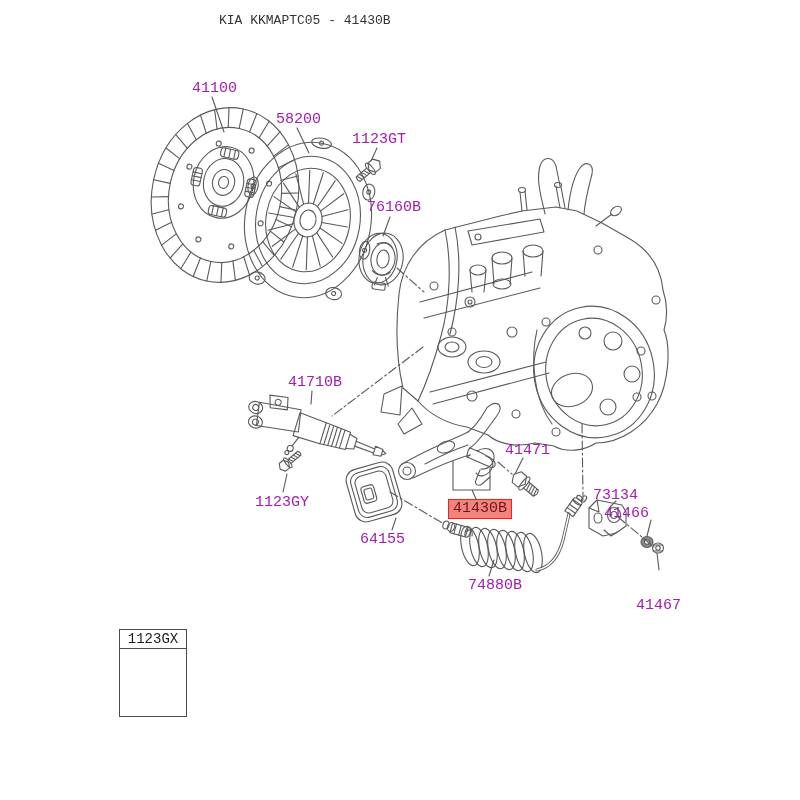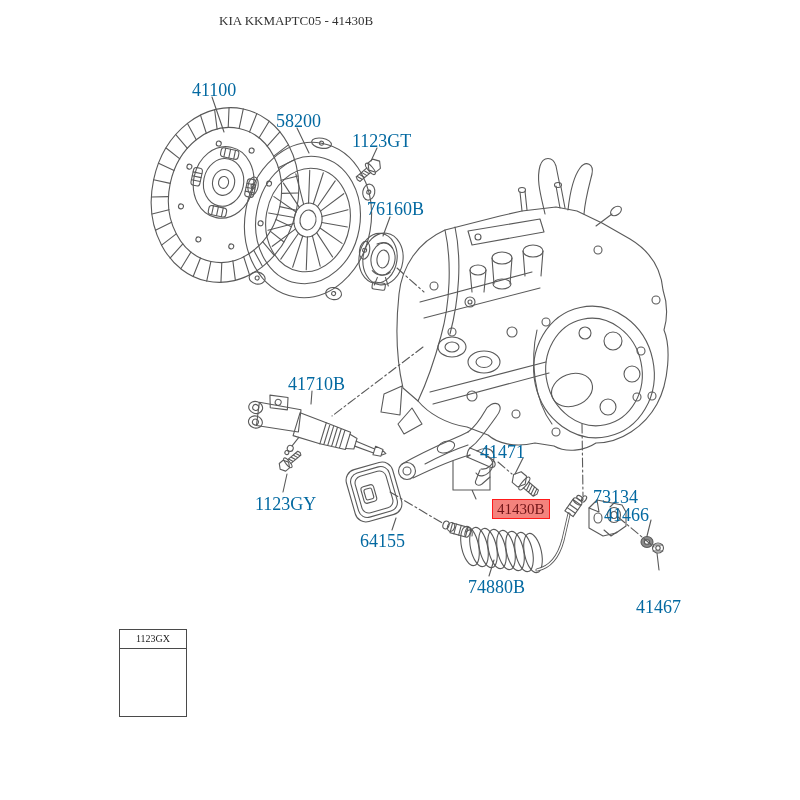--- a/index.html
+++ b/index.html
@@ -1,26 +1,26 @@
 <!DOCTYPE html>
 <html><head>
 <meta charset="utf-8">
 <style>
   html,body{margin:0;padding:0;background:#fff;}
   #stage{position:relative;width:780px;height:800px;background:#ffffff;overflow:hidden;
-         font-family:Liberation Serif, serif;}
+         font-family:Liberation Mono, monospace;}
   #art{position:absolute;left:0;top:0;}
   .doc-title{position:absolute;left:219px;top:13px;font-size:13px;color:#333;white-space:nowrap;}
-  .part-label{position:absolute;font-size:18px;color:#0369a1;white-space:nowrap;cursor:pointer;}
+  .part-label{position:absolute;font-size:15px;color:#a21caf;white-space:nowrap;cursor:pointer;}
   .part-label.hl{background:#f4837d;border:1.5px solid #ff1a1a;color:#701417;
-                 padding:0 4px;line-height:18px;height:18px;font-size:15px;margin-left:44px;}
+                 padding:0 4px;line-height:18px;height:18px;font-size:15px;}
   .legend-box{position:absolute;left:119px;top:629px;width:68px;height:88px;
               border:1.3px solid #4a4a4a;background:#fff;box-sizing:border-box;}
   .legend-box .head{height:18px;border-bottom:1.3px solid #4a4a4a;text-align:center;
-                    font-size:10px;line-height:18px;color:#1c1c1c;}
+                    font-size:14px;line-height:18px;color:#1c1c1c;}
 </style>
 </head>
 <body>
 
 <div id="stage">
 
 <svg id="art" width="800" height="800" viewBox="0 0 800 800">
   <g fill="none" stroke="#5a5a5a" stroke-width="1.1" stroke-linecap="round" stroke-linejoin="round">
 
     <g transform="translate(225,195) rotate(12)">
@@ -292,21 +292,21 @@
   </g>
 </svg>
 
   <div class="doc-title">KIA KKMAPTC05 - 41430B</div>
 
   <div class="part-label" style="left:192px;top:80px">41100</div>
   <div class="part-label" style="left:276px;top:111px">58200</div>
   <div class="part-label" style="left:352px;top:131px">1123GT</div>
   <div class="part-label" style="left:367px;top:199px">76160B</div>
   <div class="part-label" style="left:288px;top:374px">41710B</div>
-  <div class="part-label" style="left:480px;top:442px">41471</div>
+  <div class="part-label" style="left:505px;top:442px">41471</div>
   <div class="part-label" style="left:255px;top:494px">1123GY</div>
   <div class="part-label" style="left:360px;top:531px">64155</div>
   <div class="part-label hl" style="left:448px;top:499px">41430B</div>
   <div class="part-label" style="left:593px;top:487px">73134</div>
   <div class="part-label" style="left:604px;top:505px">41466</div>
   <div class="part-label" style="left:468px;top:577px">74880B</div>
   <div class="part-label" style="left:636px;top:597px">41467</div>
 
   <div class="legend-box">
     <div class="head">1123GX</div>

